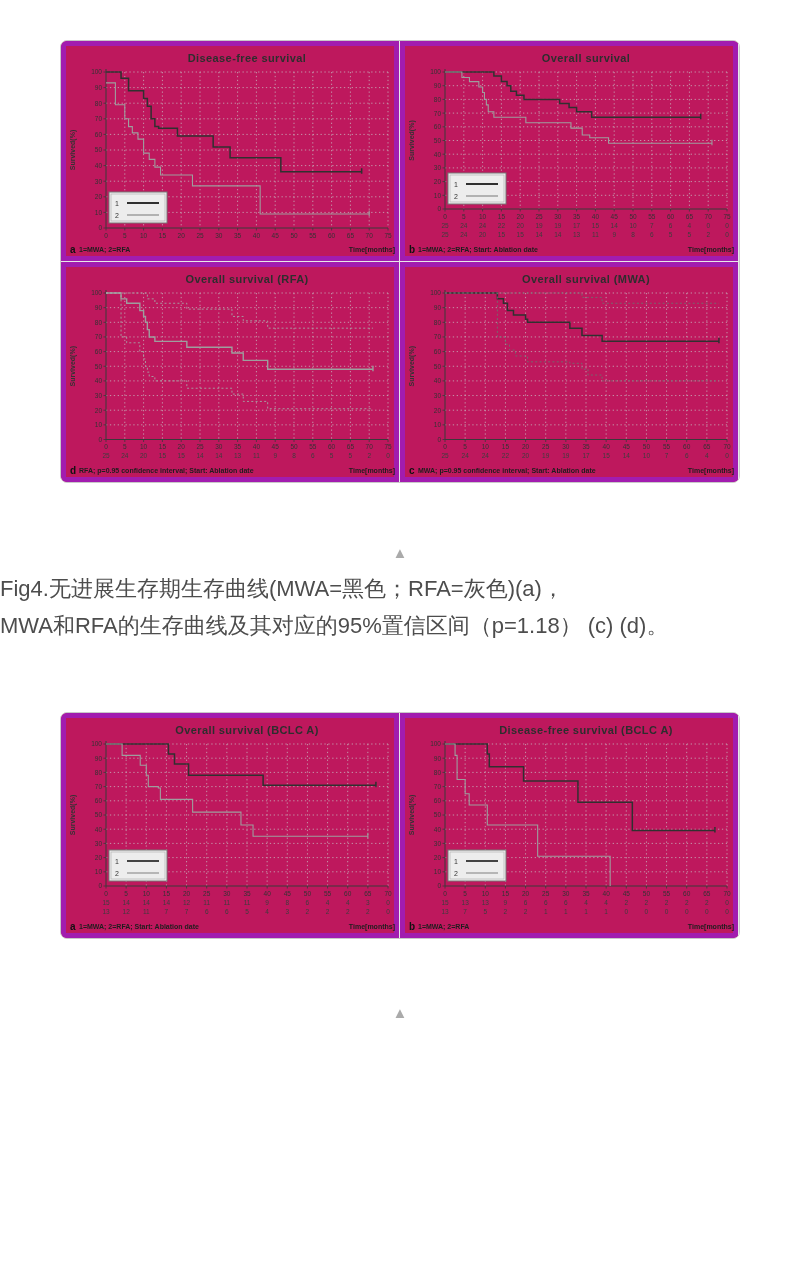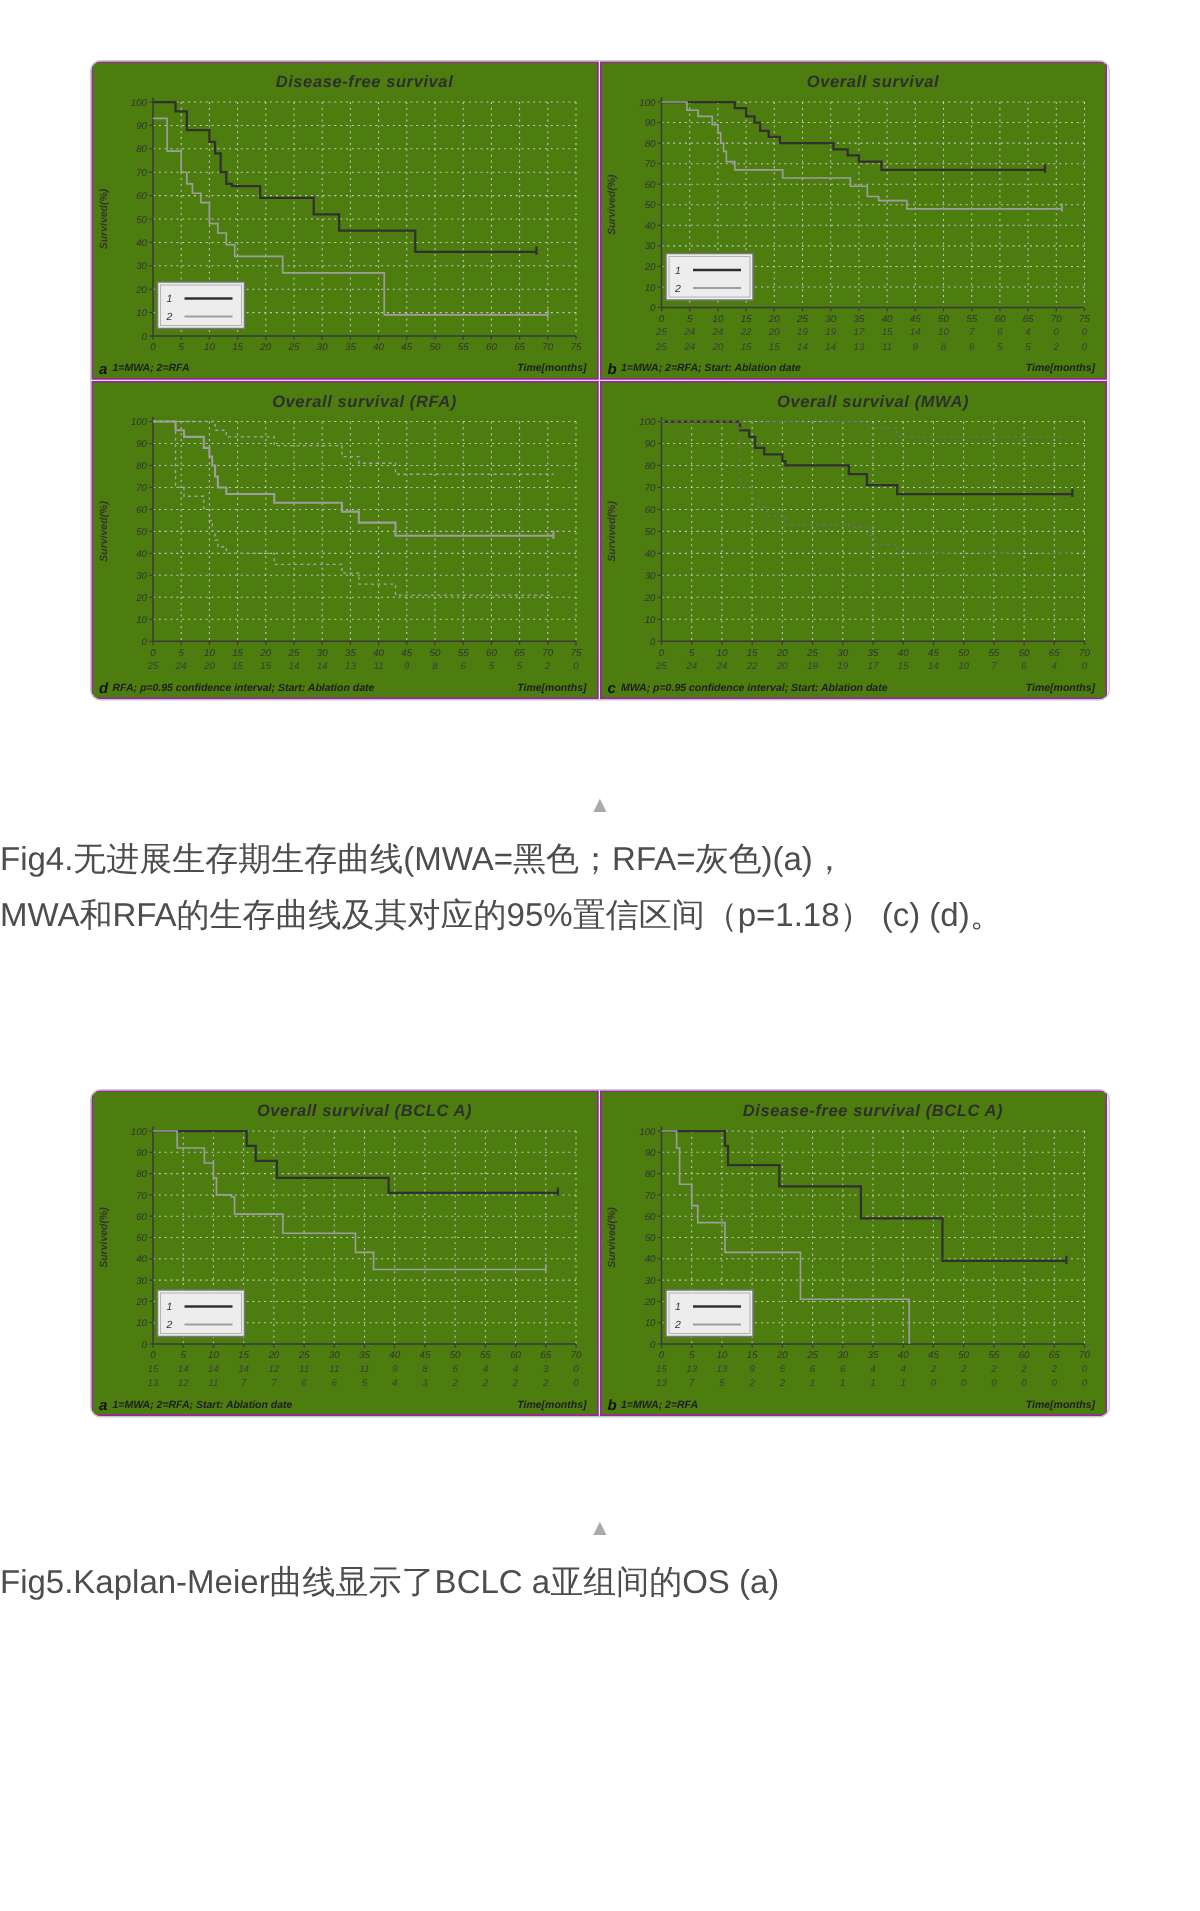--- a/index.html
+++ b/index.html
@@ -5,23 +5,23 @@
   html,body{margin:0;padding:0;}
   body{
     width:800px;height:1274px;background:#ffffff;position:relative;overflow:hidden;
     font-family:"Liberation Sans",sans-serif;
   }
   .fig-card{
     width:678px;margin:0 auto;border:1px solid #c9c9c9;border-radius:7px;
     background:#fff;overflow:hidden;
   }
   .fig-card.first{margin-top:40px;}
-  .fig-card.second{margin-top:98px;}
+  .fig-card.second{margin-top:68px;}
   .fig-grid{display:grid;grid-template-columns:338px 338px;gap:1px;background:#e8e8e8;}
-  .panel{background:#4d7c0f;border:1px solid #a21caf;box-sizing:border-box;font-style:italic;}
+  .panel{background:#be185d;border:5px solid #a21caf;box-sizing:border-box;}
   .panel svg{display:block;}
   .collapse{
     text-align:center;color:#aaaaaa;font-size:15px;line-height:15px;
     margin-top:62px;cursor:pointer;user-select:none;
   }
   .collapse.second{margin-top:66px;}
   .caption{
     margin-top:10px;text-align:left;color:#4d4d4d;font-size:22px;line-height:37px;
     font-family:"Liberation Sans",sans-serif;
   }
@@ -743,14 +743,13 @@
           <text x="329" y="210.5" font-size="7" fill="#1e1e1e" font-family="&quot;Liberation Sans&quot;,sans-serif" text-anchor="end" font-weight="bold">Time[months]</text>
           <text x="4" y="212" font-size="10" fill="#111" font-family="&quot;Liberation Sans&quot;,sans-serif" font-weight="bold">b</text>
         </svg>
       </div>
     </div>
 </div>
 
 <div class="collapse second">▲</div>
 
 <div class="caption">
-  <div>Fig5.Kaplan-Meier曲线显示了BCLC a亚组间的OS (a)</div>
 </div>
 
 </body></html>

